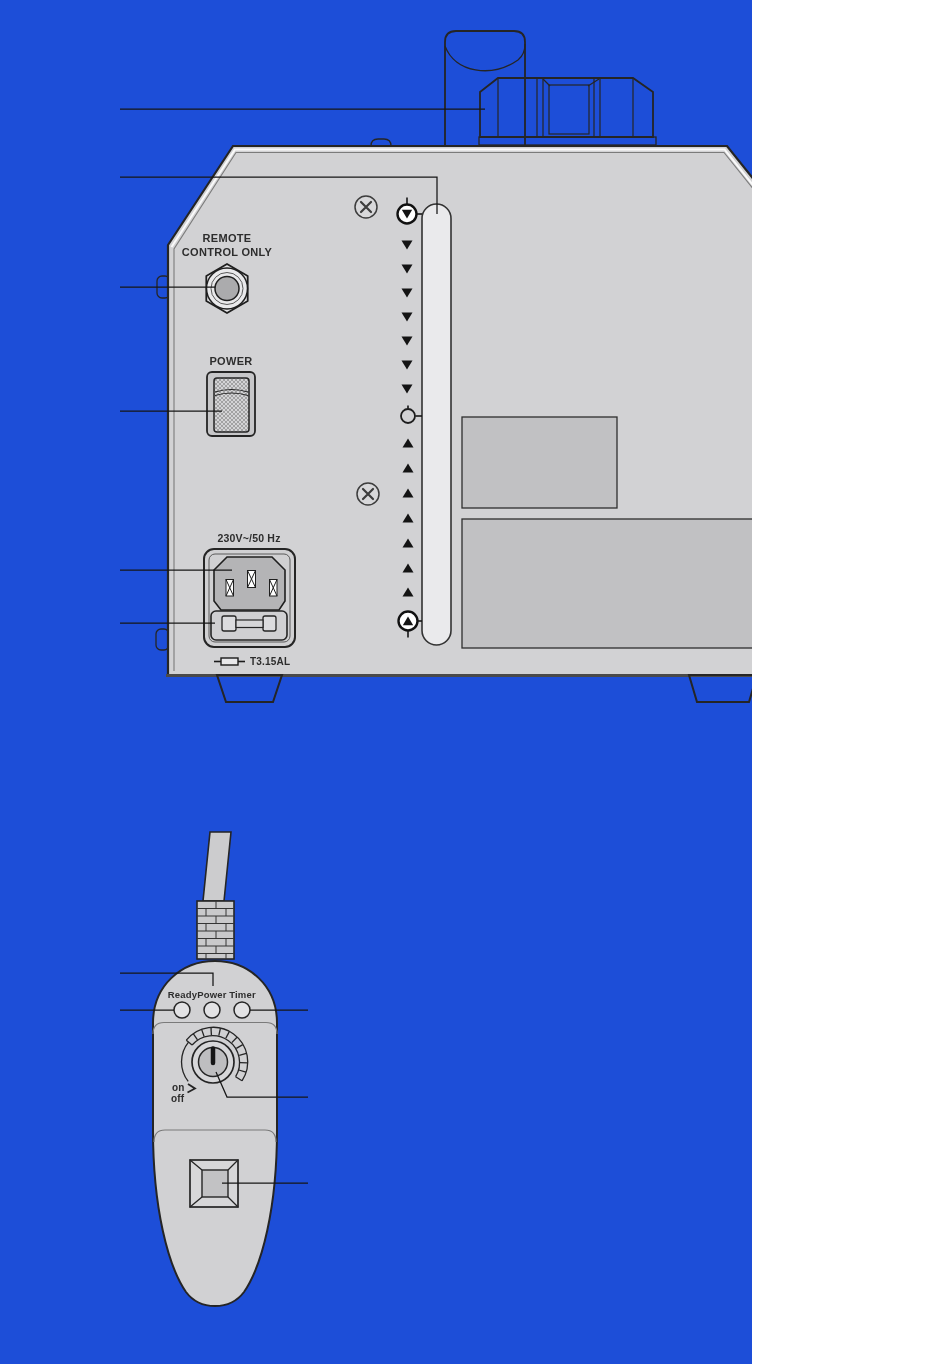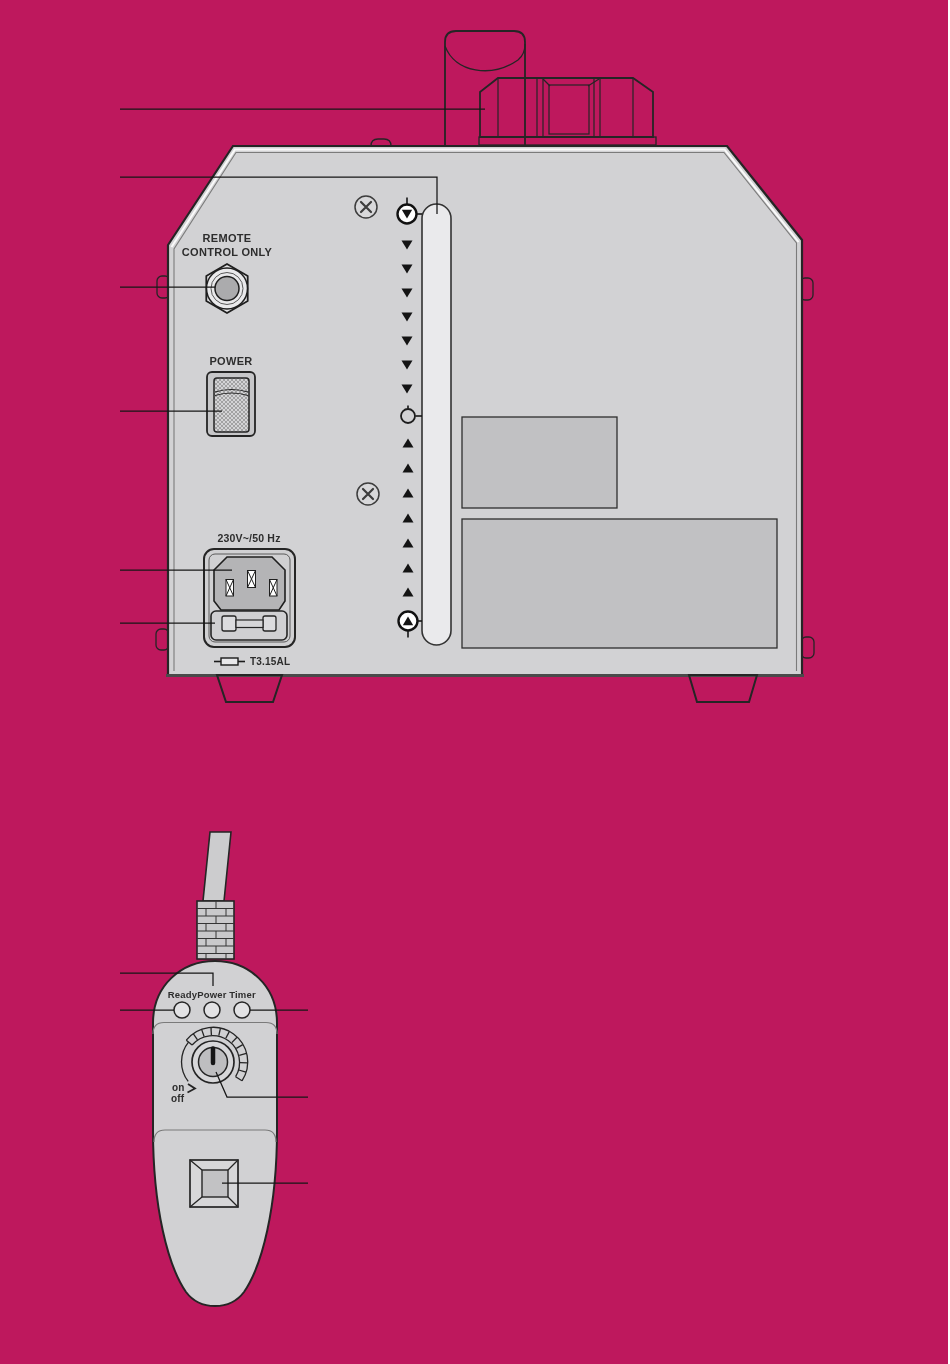--- a/index.html
+++ b/index.html
@@ -1,16 +1,16 @@
 <!DOCTYPE html>
 <html><head>
 <meta charset="utf-8">
 <style>
   html,body{margin:0;padding:0;background:#ffffff;}
-  .stage{position:relative;width:948px;height:1364px;background:#be185d;overflow:hidden;}
+  .stage{position:relative;width:752px;height:1364px;background:#1d4ed8;overflow:hidden;}
   svg{display:block;}
   .lbl{font-family:"Liberation Sans","DejaVu Sans",sans-serif;font-weight:bold;fill:#2d2d2d;}
   .s11{font-size:11px;letter-spacing:.3px;}
   .s105{font-size:10.5px;letter-spacing:.2px;}
   .s95{font-size:9.5px;letter-spacing:.2px;}
   .s10{font-size:10px;letter-spacing:.2px;}
   .edge{stroke:#252525;stroke-width:2;fill:none;}
   .thin{stroke:#252525;stroke-width:1.3;fill:none;}
   .callout{stroke:#161616;stroke-width:1.25;fill:none;}
   .tri{fill:#141414;stroke:none;}

